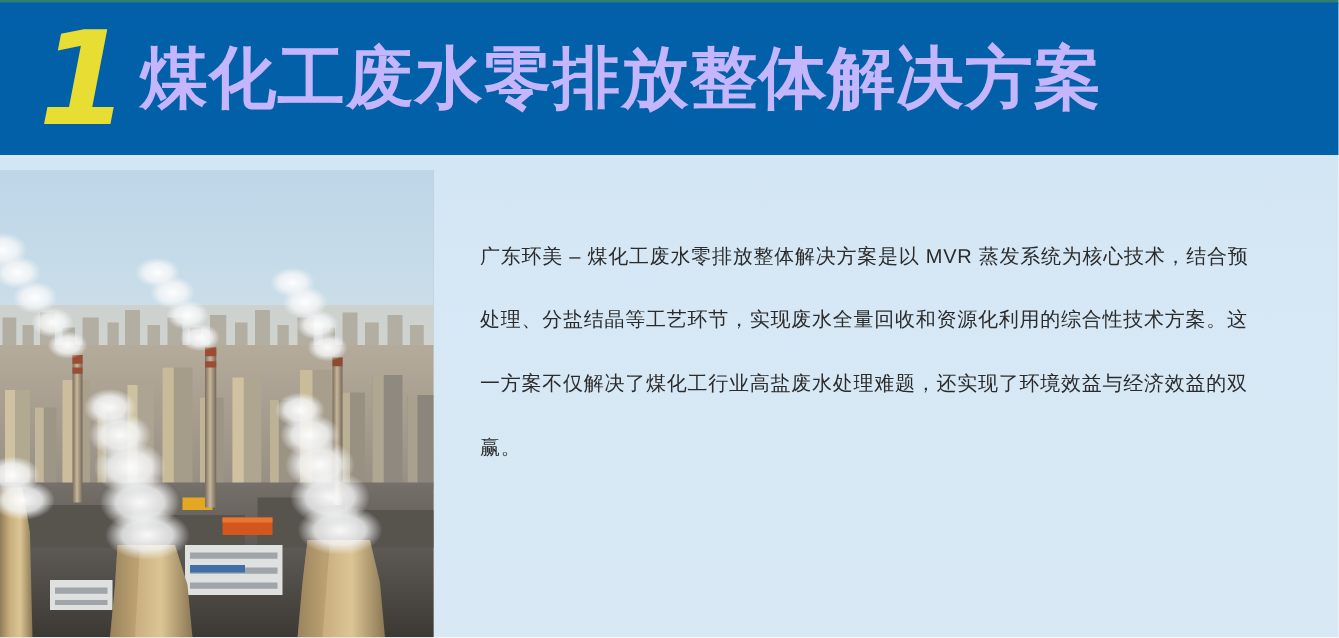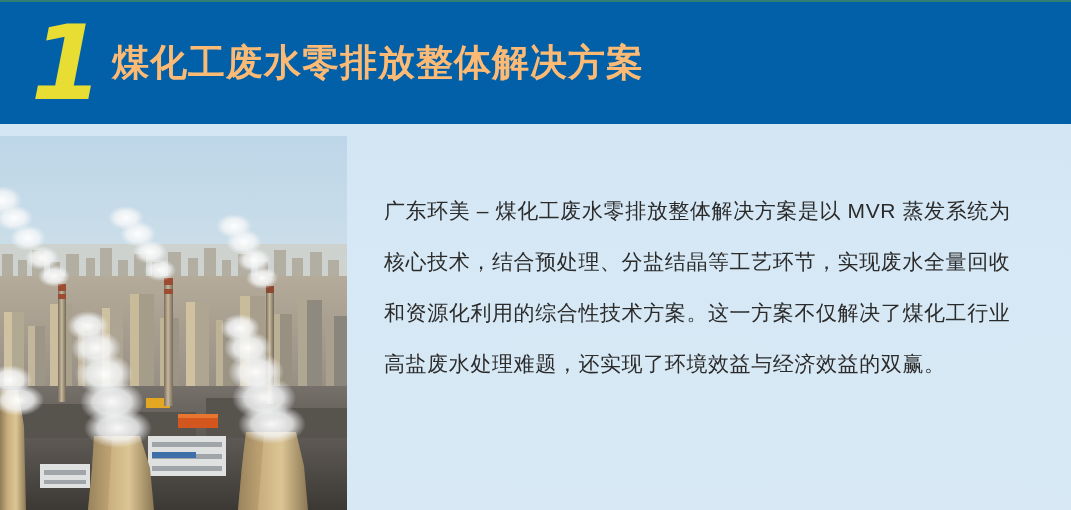--- a/index.html
+++ b/index.html
@@ -60,23 +60,23 @@
     line-height: 106px;
     text-align: center;
     letter-spacing: -2px;
     user-select: none;
   }
 
   .header-title {
     position: absolute;
     left: 112px;
     top: 33px;
-    color: #fdba74;
+    color: #c4b5fd;
     font-family: "Liberation Sans", "DejaVu Sans", sans-serif;
-    font-size: 37px;
+    font-size: 54px;
     font-weight: bold;
     line-height: 56px;
     letter-spacing: 1px;
     white-space: nowrap;
   }
 
   
   .body-area {
     position: absolute;
     left: 0;
@@ -98,21 +98,21 @@
   .photo svg { display: block; }
 
   
   .paragraph {
     position: absolute;
     left: 384px;
     top: 40px;
     width: 630px;
     color: #2b2b2b;
     font-family: "Liberation Sans", "DejaVu Sans", sans-serif;
-    font-size: 21px;
+    font-size: 16px;
     line-height: 51px;
     letter-spacing: 0.6px;
     text-align: left;
   }
 </style>
 </head>
 <body>
 
 <div class="page">
 

